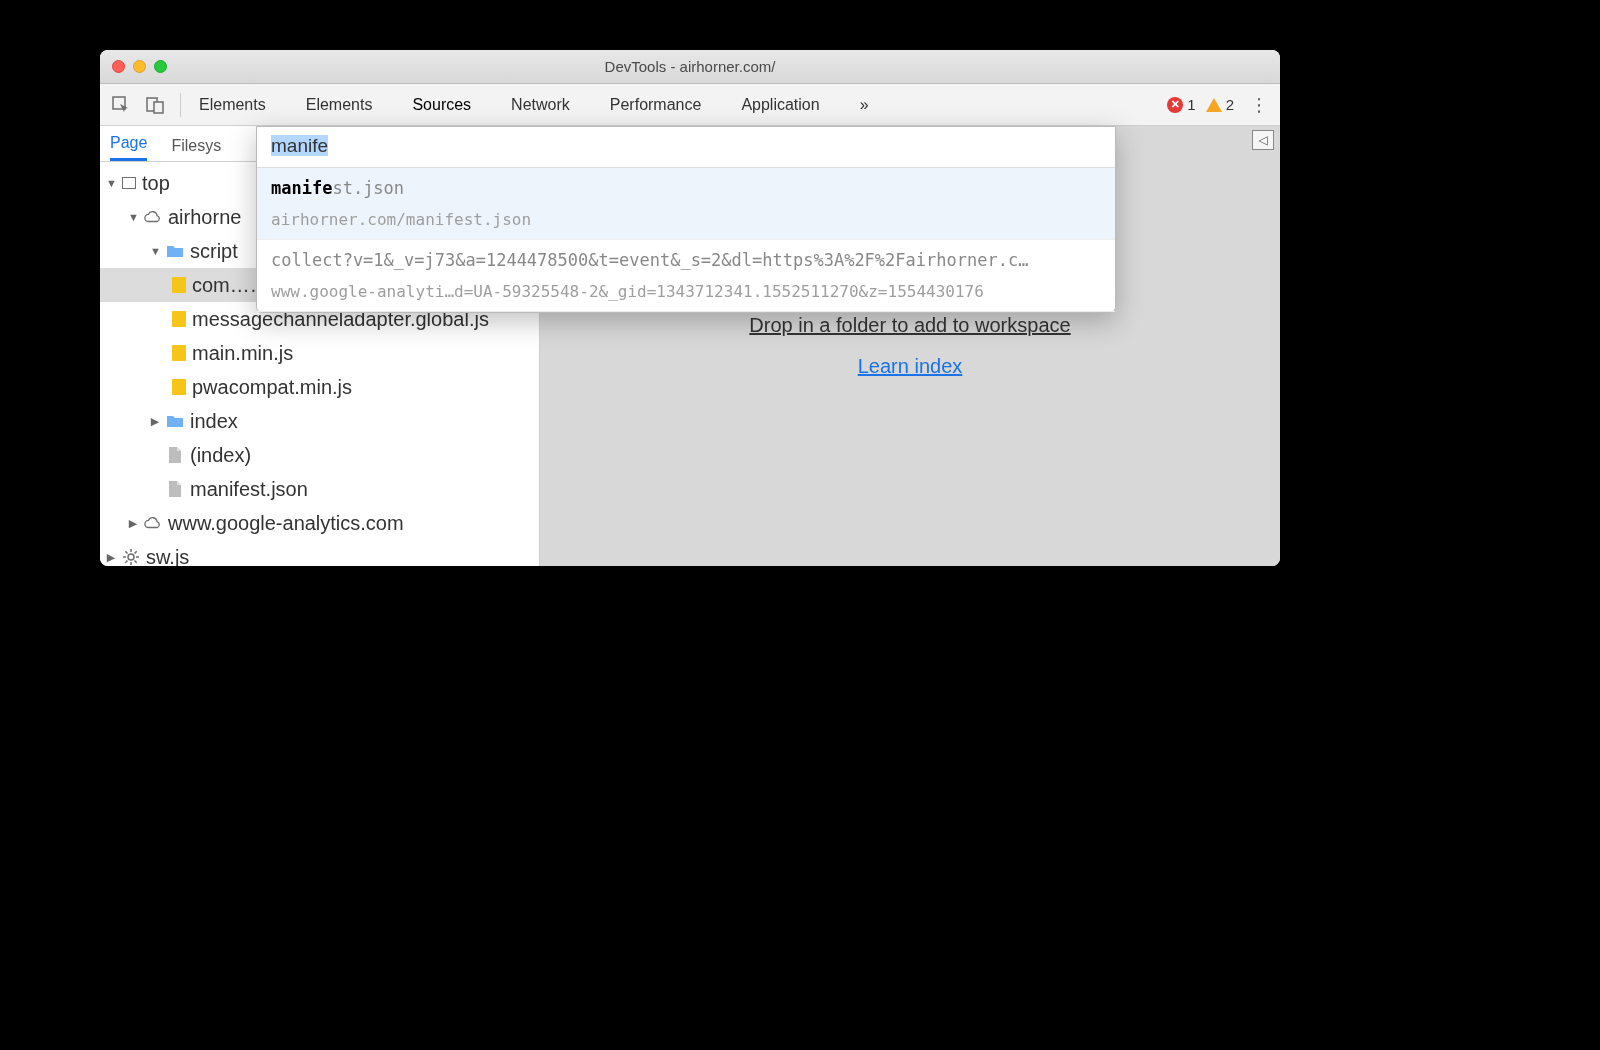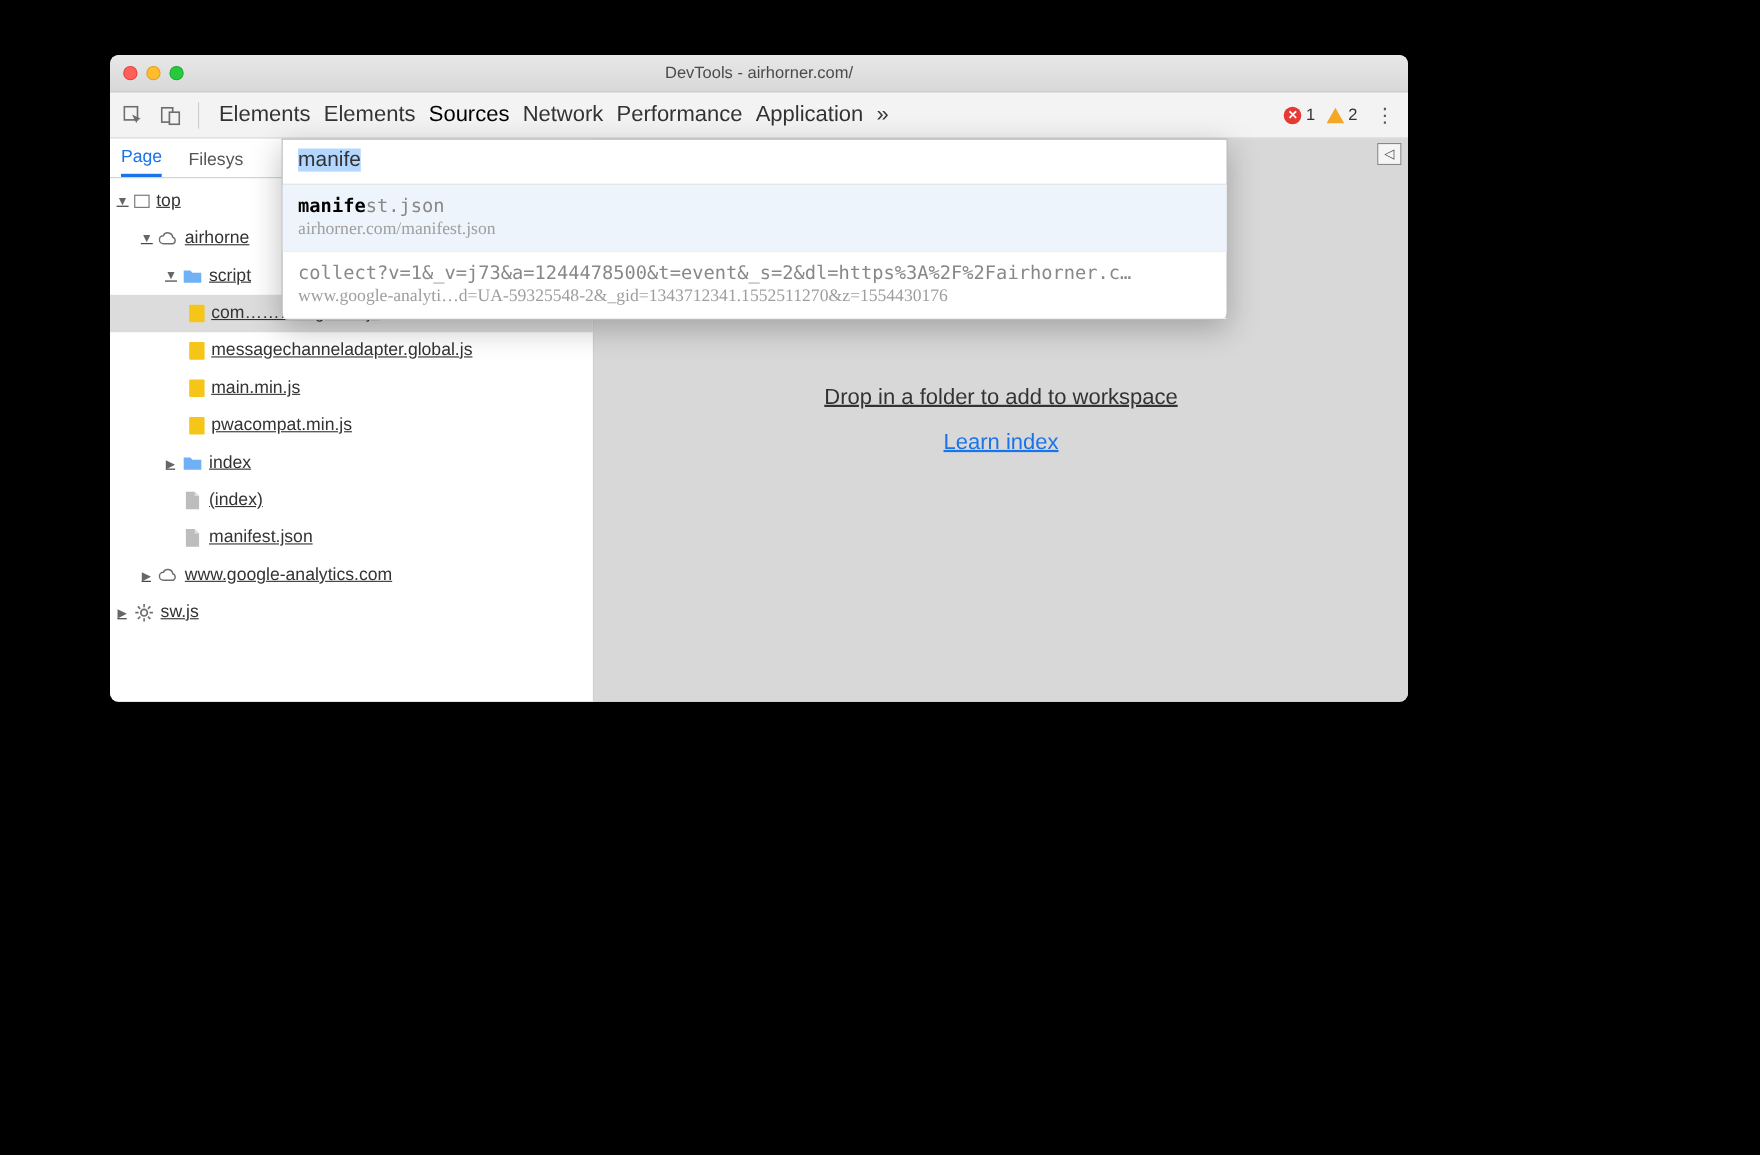--- a/index.html
+++ b/index.html
@@ -8,21 +8,21 @@
     font-family: -apple-system, BlinkMacSystemFont, "Segoe UI", Helvetica, Arial, sans-serif;
     width: 1600px;
     height: 1050px;
     position: relative;
   }
   .window {
     position: absolute;
     left: 100px;
     top: 50px;
     width: 1180px;
-    height: 588px;
+    height: 516px;
     background: #fff;
     border-radius: 8px;
     box-shadow: 0 20px 60px rgba(0,0,0,0.5);
     display: flex;
     flex-direction: column;
     overflow: hidden;
   }
   .titlebar {
     height: 34px;
     background: linear-gradient(#e8e8e8, #d8d8d8);
@@ -58,22 +58,22 @@
     width: 30px; height: 30px;
     display:flex; align-items:center; justify-content:center;
     color:#6e6e6e;
     cursor:pointer;
   }
   .toolbar .divider {
     width:1px; height:24px; background:#ccc; margin:0 6px;
   }
   .tabs {
     display:flex;
-    gap: 12px;
-    font-size:20px;
+    gap: 40px;
+    font-size:16px;
     color:#555;
     margin-left:8px;
     flex:1;
   }
   .tabs .tab { cursor:pointer; color:#333; }
   .tabs .tab.active { color:#000;text-align:center; }
   .toolbar-right {
     display:flex;
     align-items:center;
     gap:4px;
@@ -113,25 +113,24 @@
     color:#555;
     border-bottom:1px solid #d0d0d0;
     padding:0 10px;
     gap: 24px;
     overflow:hidden;
   }
   .sidebar-tabs .stab { padding-bottom:6px; cursor:pointer;}
   .sidebar-tabs .stab.active { color:#1a73e8; border-bottom:3px solid #1a73e8; }
   .tree {
     flex:1;
-    font-size:16px;
+    font-size:20px;
     color:#333;
     padding-top:4px;
     overflow:auto;
-    text-decoration:underline;
   }
   .tree-row {
     display:flex;
     align-items:center;
     height:34px;
     white-space:nowrap;
     gap:6px;
     cursor:default;
   }
   .tree-row.selected { background:#dcdcdc; }
@@ -201,21 +200,21 @@
   .file-open-input .sel{ background:#b3d7ff; }
   .fo-list{ font-family:"SF Mono","Menlo",monospace; font-size:17px;}
   .fo-item{
     padding:10px 14px;
     border-bottom:1px solid #eee;
     cursor:pointer;
   }
   .fo-item.sel{ background:#eef4fb; }
   .fo-item .fn{ color:#888; }
   .fo-item .fn b{ color:#000; font-weight:bold; }
-  .fo-item .path{ color:#9e9e9e; font-size:16px; margin-top:2px; display:block; white-space:nowrap; overflow:hidden; text-overflow:ellipsis;font-family:Liberation Serif, serif;}
+  .fo-item .path{ color:#9e9e9e; font-size:16px; margin-top:12px; display:block; white-space:nowrap; overflow:hidden; text-overflow:ellipsis;}
   svg{display:block}
 </style>
 </head>
 <body>
 
 <div class="window">
 
   <div class="titlebar">
     <div class="traffic-lights">
       <div class="tl red"></div>

